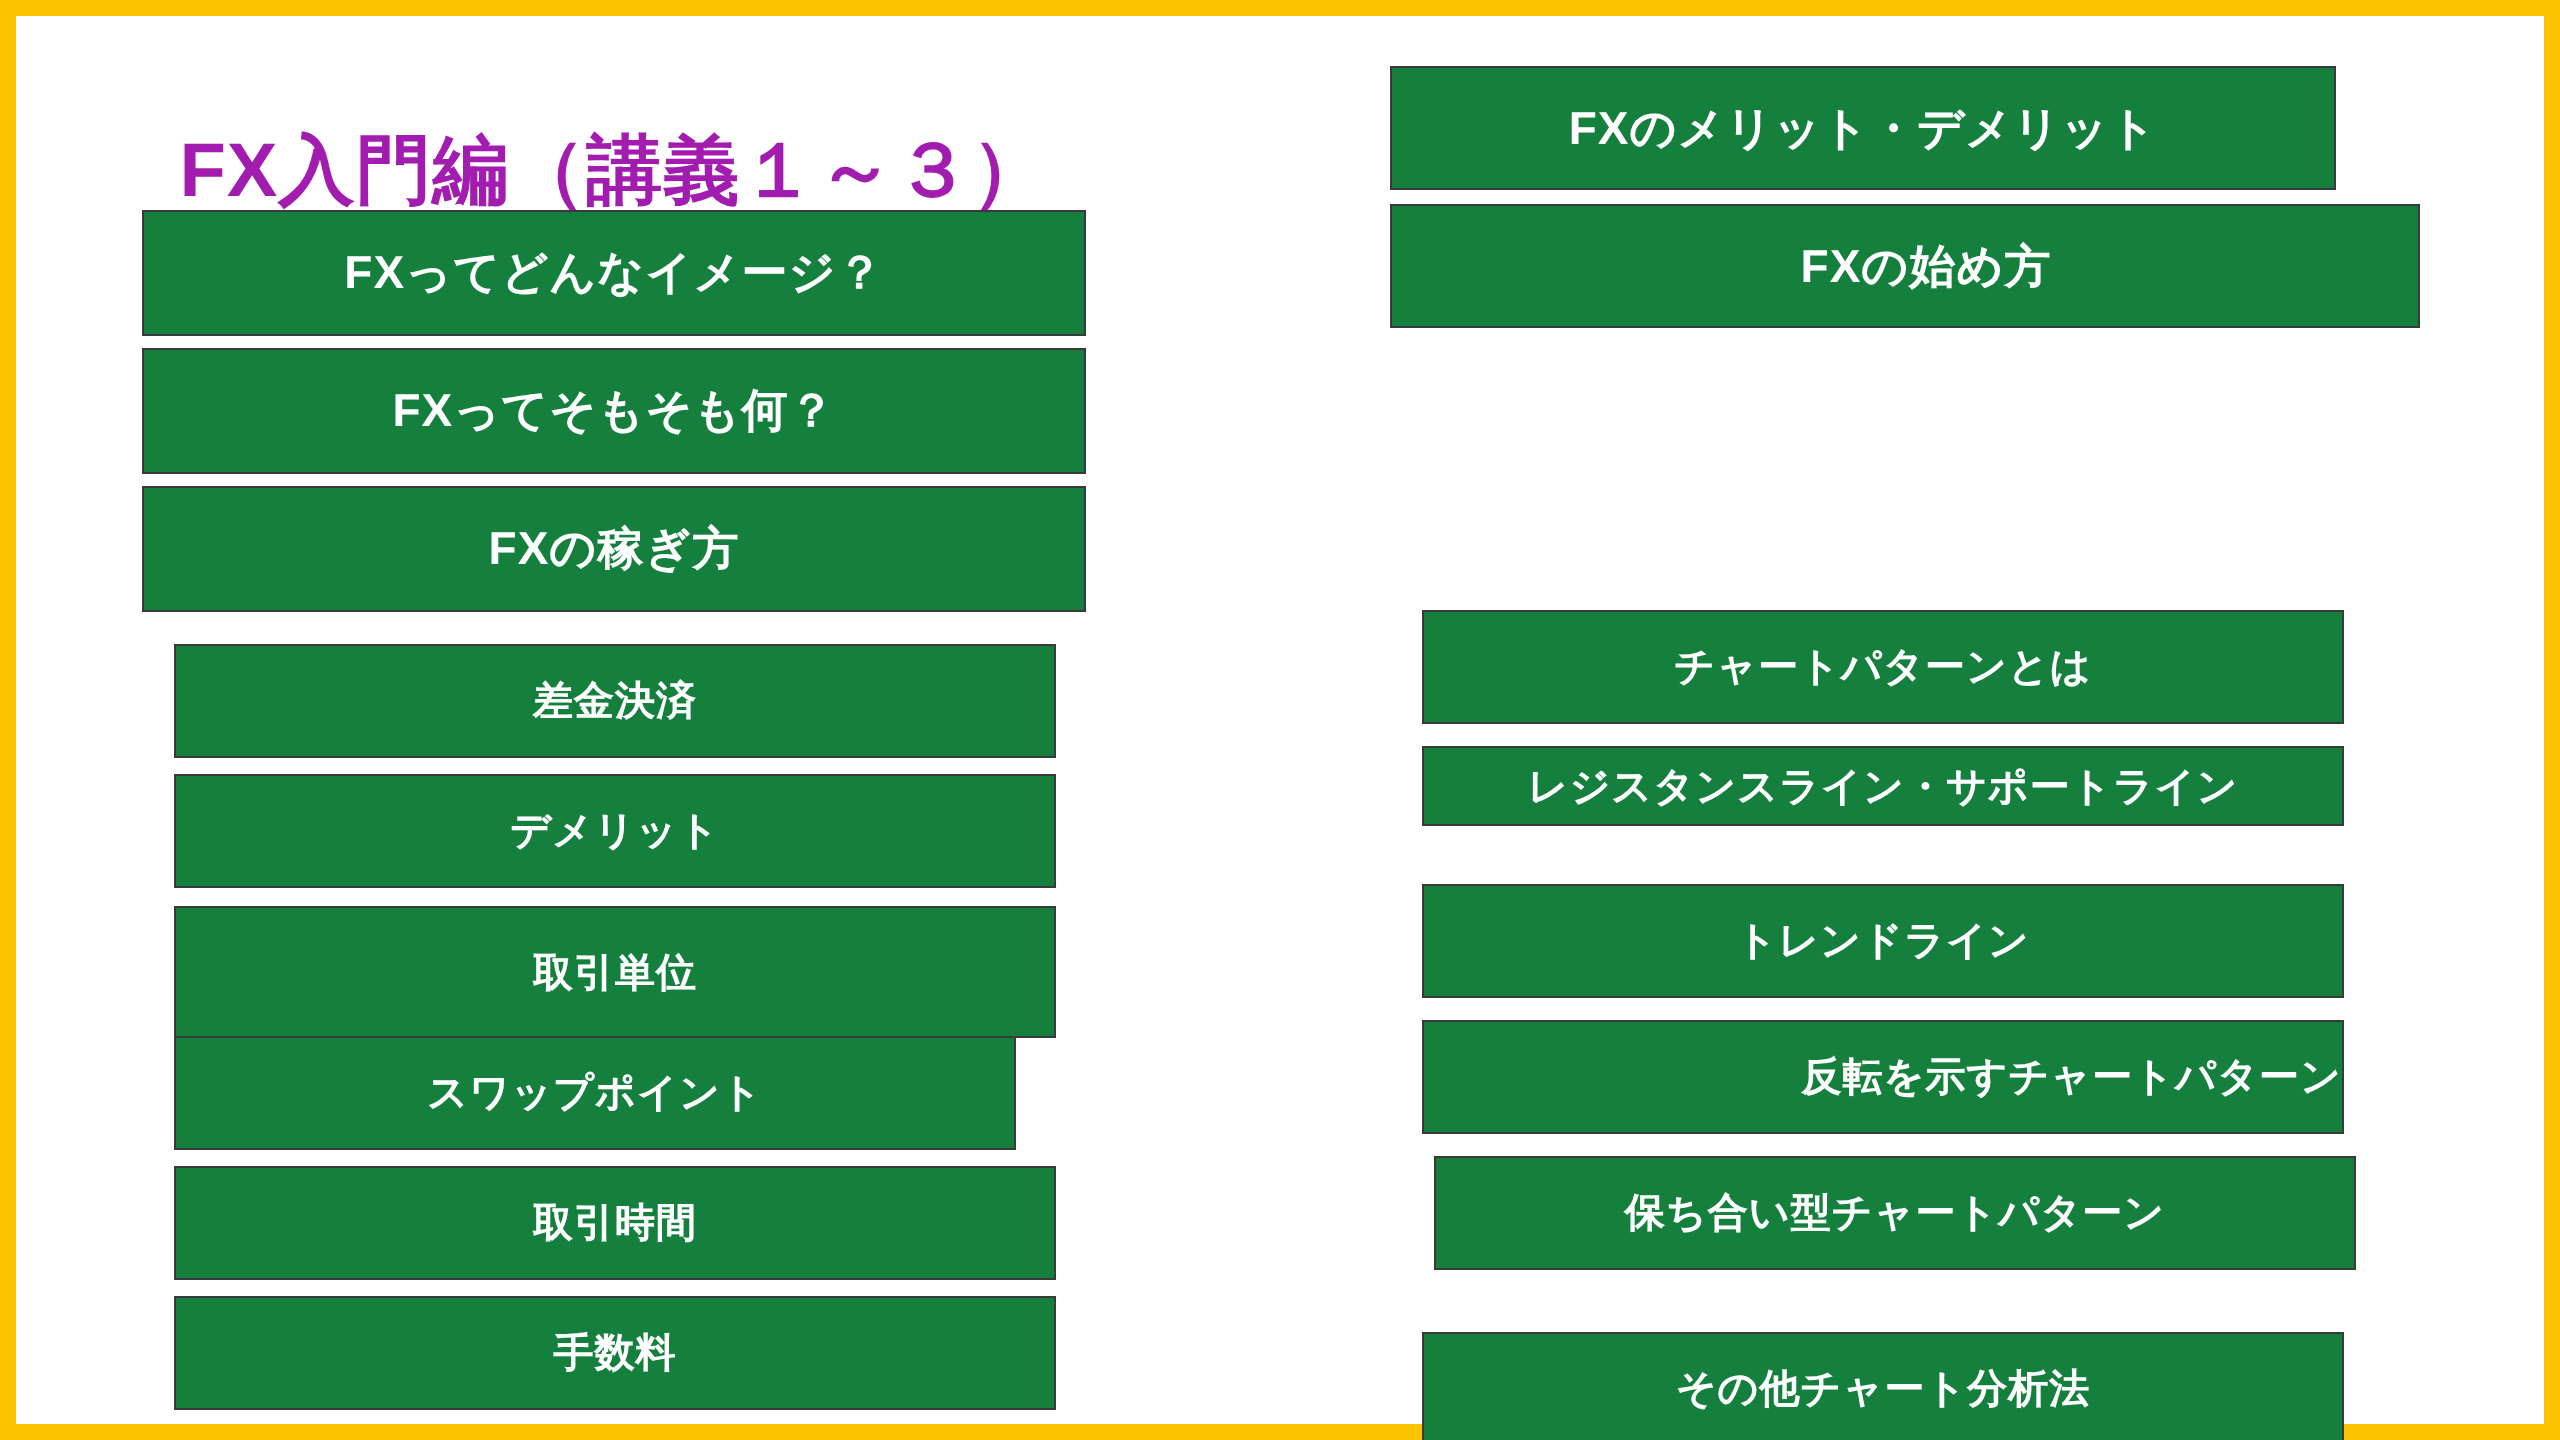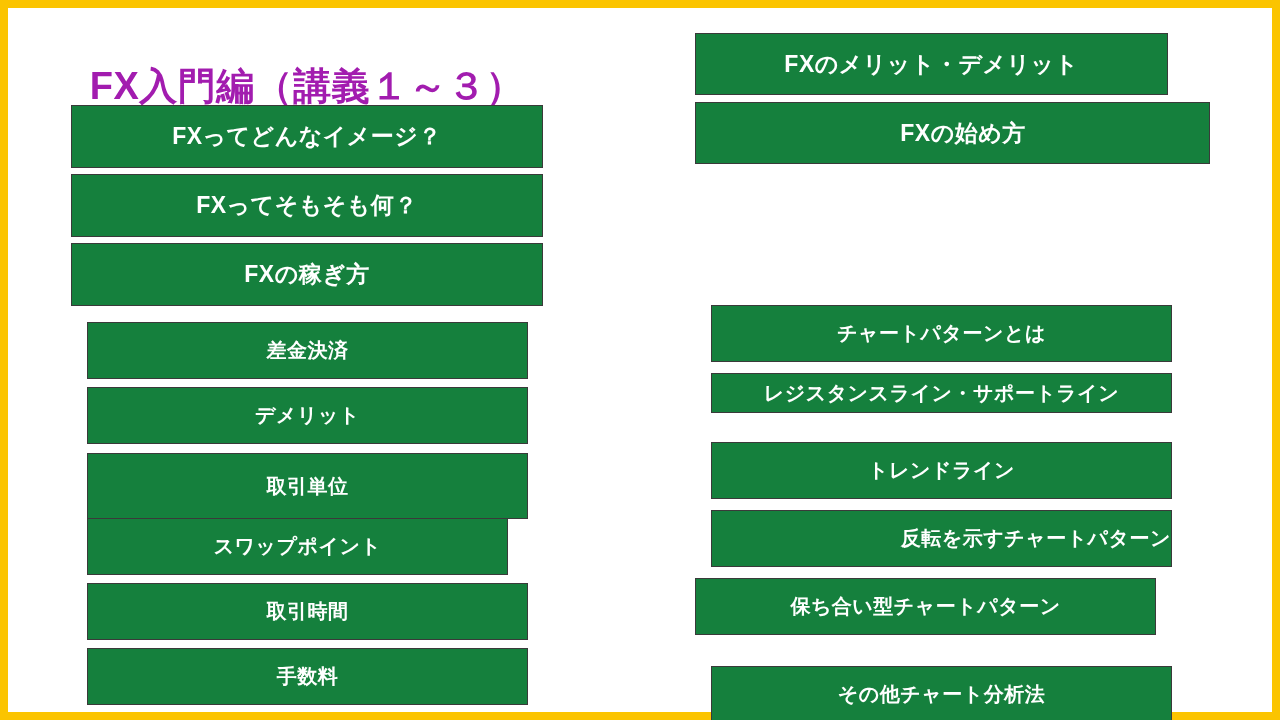--- a/index.html
+++ b/index.html
@@ -149,21 +149,21 @@
     </div>
 
     <div class="bar bar-sub" style="left:71px; top:442px; width:461px; height:57px;">
       <span>トレンドライン</span>
     </div>
 
     <div class="bar bar-sub" style="left:71px; top:510px; width:461px; height:57px;justify-content:flex-end;">
       <span>反転を示すチャートパターン</span>
     </div>
 
-    <div class="bar bar-sub" style="left:55px; top:578px; width:461px; height:57px;">
+    <div class="bar bar-sub" style="left:77px; top:578px; width:461px; height:57px;">
       <span>保ち合い型チャートパターン</span>
     </div>
 
     <div class="bar bar-sub" style="left:71px; top:666px; width:461px; height:57px;">
       <span>その他チャート分析法</span>
     </div>
 
   </div>
 
 </div>

